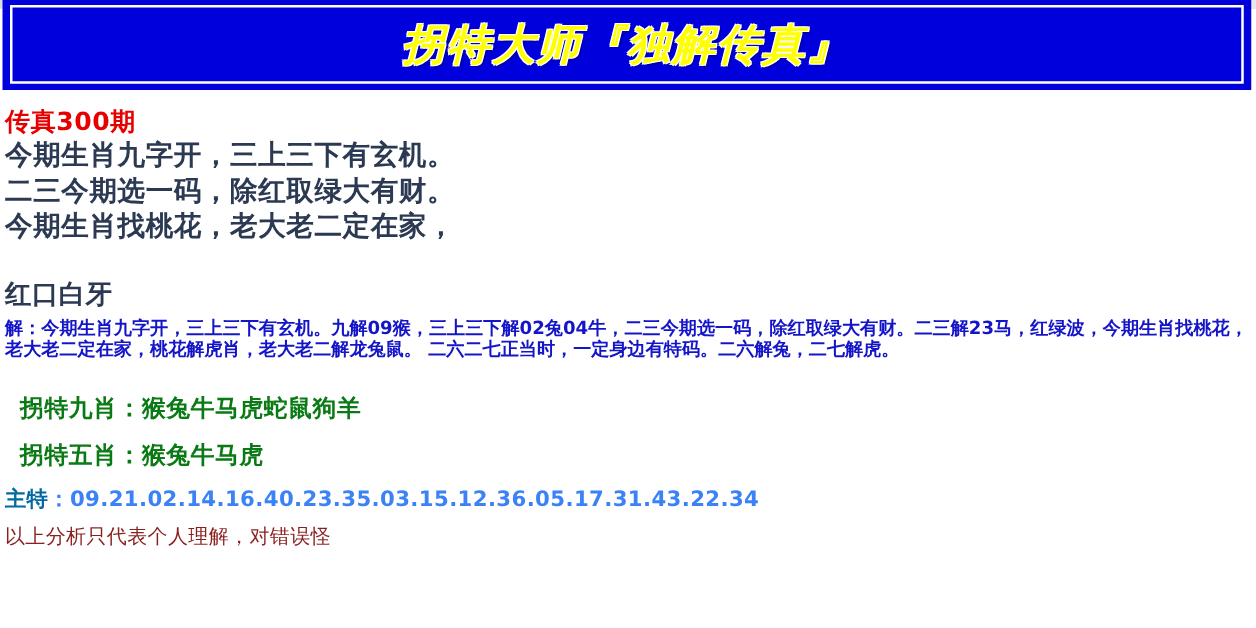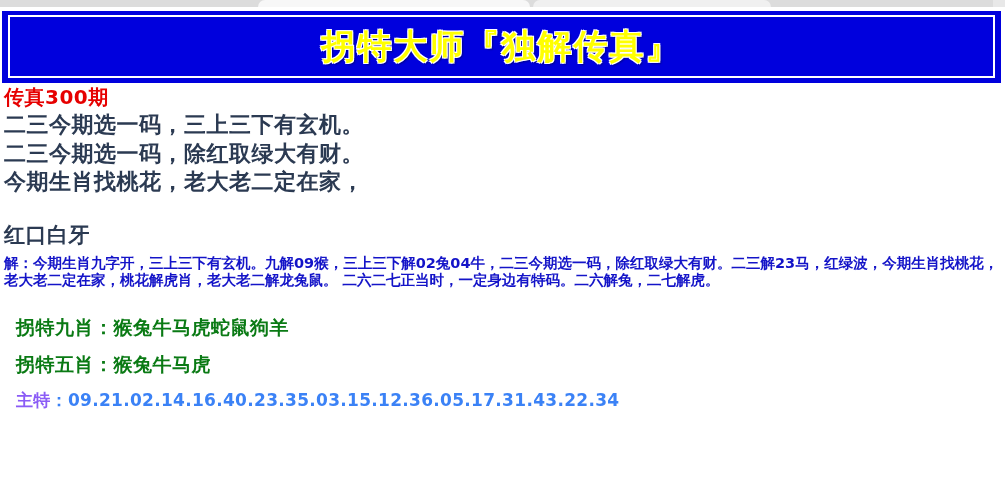--- a/index.html
+++ b/index.html
@@ -47,26 +47,27 @@
   #chrome-right-pad {
     position: absolute;
     right: 0; top: 0;
     width: 12px; height: 7px;
     background: #e8e8e8;
   }
 
   
   #banner {
     position: absolute;
-    top: 11px;
+    top: 0;
     left: 2px;
     width: 999px;
     height: 72px;
     background: #0000dd;
     box-sizing: border-box;
+    font-style: italic;
   }
   #banner-inner {
     position: absolute;
     top: 4px;
     left: 6px;
     right: 6px;
     bottom: 5px;
     border: 2px solid #ffffff;
     box-sizing: border-box;
   }
@@ -154,21 +155,21 @@
 
   .numbers-line {
     font-weight: bold;
     font-size: 17px;
     line-height: 23px;
     margin: 3px 0 0 0;
     color: #ee11cc;
     white-space: nowrap;
     letter-spacing: 0.3px;
   }
-  .numbers-line .label { color: #8b5cf6; margin-left: 12px; }
+  .numbers-line .label { color: #0369a1; }
   .numbers-line .nums  { color: #3b82f6; }
 
   .highlight-line {
     display: inline-block;
     background: #ffff00;
     color: #cc0000;
     font-weight: bold;
     font-size: 16.5px;
     line-height: 21px;
     margin: 5px 0 0 0;
@@ -198,32 +199,33 @@
 <div id="banner">
   <div id="banner-inner">
     <div id="banner-title">拐特大师『独解传真』</div>
   </div>
 </div>
 
 <div id="content">
 
   <p class="issue-heading">传真300期</p>
 
-  <p class="verse">二三今期选一码，三上三下有玄机。</p>
+  <p class="verse">今期生肖九字开，三上三下有玄机。</p>
   <p class="verse">二三今期选一码，除红取绿大有财。</p>
   <p class="verse">今期生肖找桃花，老大老二定在家，</p>
 
   <div class="spacer-lg"></div>
 
   <p class="section-heading">红口白牙</p>
 
   <p class="explain">解：今期生肖九字开，三上三下有玄机。九解09猴，三上三下解02兔04牛，二三今期选一码，除红取绿大有财。二三解23马，红绿波，今期生肖找桃花，老大老二定在家，桃花解虎肖，老大老二解龙兔鼠。 二六二七正当时，一定身边有特码。二六解兔，二七解虎。</p>
 
   <div class="spacer-md"></div>
 
   <p class="green-line">拐特九肖：猴兔牛马虎蛇鼠狗羊</p>
   <p class="green-line">拐特五肖：猴兔牛马虎</p>
 
   <p class="numbers-line"><span class="label">主特</span><span class="nums">：09.21.02.14.16.40.23.35.03.15.12.36.05.17.31.43.22.34</span></p>
 
 
+  <p class="disclaimer-line">以上分析只代表个人理解，对错误怪</p>
 
 </div>
 
 </body></html>

